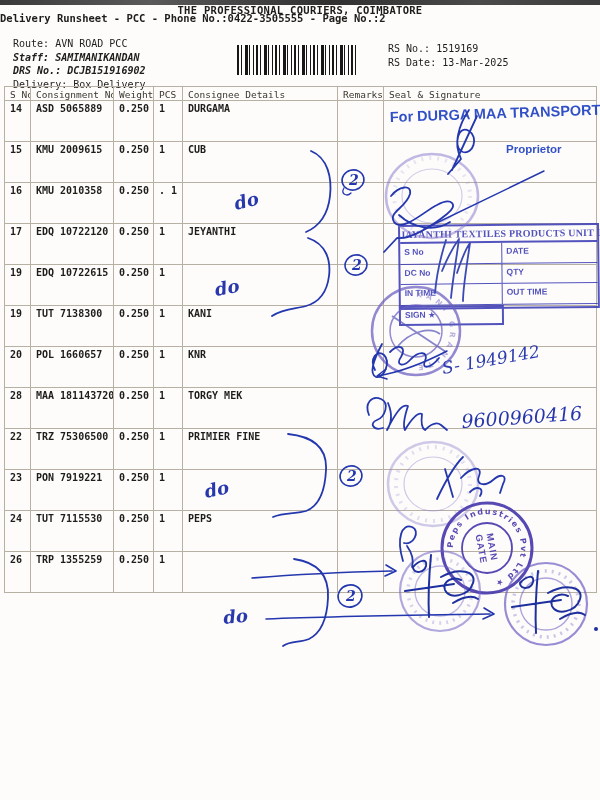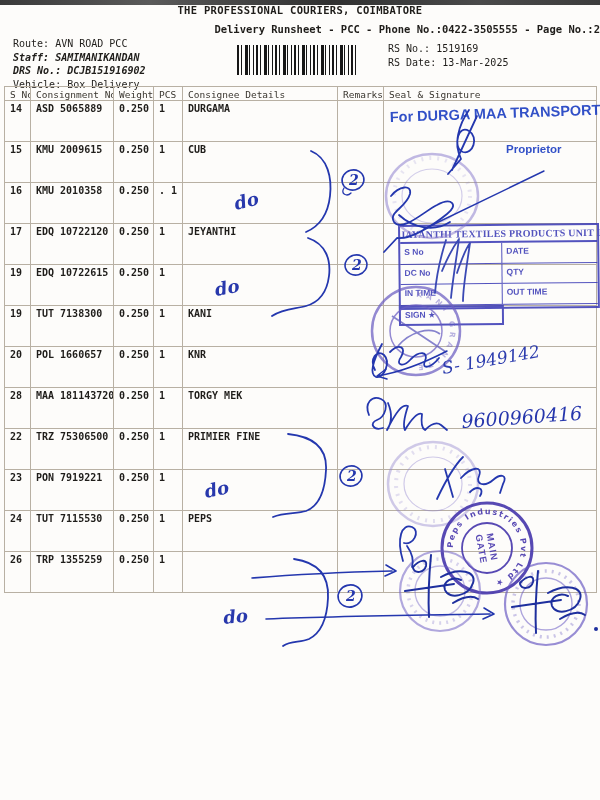--- a/index.html
+++ b/index.html
@@ -2,21 +2,21 @@
 <html><head>
 <meta charset="utf-8">
 <style>
   html,body{margin:0;padding:0;background:#fff;}
   .page{position:relative;width:600px;height:800px;background:#fdfcfa;overflow:hidden;
         font-family:"DejaVu Sans Mono",monospace;color:#1f1d1a;}
   .scan-edge{position:absolute;left:0;top:0;width:600px;height:5px;
         background:linear-gradient(90deg,#3a3a3a,#5a5a5a 25%,#303030 55%,#4a4a4a 80%,#3c3c3c);}
   .title{position:absolute;left:0;top:4px;width:600px;text-align:center;
         font-size:10.5px;font-weight:700;letter-spacing:.3px;}
-  .subtitle{position:absolute;left:0;top:23px;width:600px;text-align:right;
+  .subtitle{position:absolute;left:0;top:12px;width:600px;text-align:left;
         font-size:10.5px;font-weight:700;}
   .meta-left{position:absolute;left:13px;top:37px;font-size:10px;line-height:13.5px;}
   .meta-left .b{font-weight:700;font-style:italic;}
   .meta-right{position:absolute;left:388px;top:42px;font-size:10px;line-height:14px;}
   .barcode{position:absolute;left:237px;top:45px;width:121px;height:30px;
         background:
           repeating-linear-gradient(90deg,#161616 0 2px,rgba(0,0,0,0) 2px 4px,#161616 4px 5px,rgba(0,0,0,0) 5px 8px,#161616 8px 11px,rgba(0,0,0,0) 11px 12px,#161616 12px 13px,rgba(0,0,0,0) 13px 16px,#161616 16px 17px,rgba(0,0,0,0) 17px 19px);}
   table.runsheet{position:absolute;left:4px;top:86px;width:592px;
         border-collapse:collapse;table-layout:fixed;}
   table.runsheet th,table.runsheet td{border:1px solid #b8b0a3;vertical-align:top;
@@ -48,21 +48,21 @@
 
   <div class="scan-edge"></div>
 
   <div class="title">THE PROFESSIONAL COURIERS, COIMBATORE</div>
   <div class="subtitle">Delivery Runsheet - PCC - Phone No.:0422-3505555 - Page No.:2</div>
 
   <div class="meta-left">
     <div><span>Route:</span> <span>AVN ROAD PCC</span></div>
     <div class="b"><span>Staff:</span> <span>SAMIMANIKANDAN</span></div>
     <div class="b"><span>DRS No.:</span> <span>DCJB151916902</span></div>
-    <div><span>Vehicle:</span> <span>Box Delivery</span></div>
+    <div><span>Delivery:</span> <span>Box Delivery</span></div>
   </div>
 
   <div class="barcode"></div>
 
   <div class="meta-right">
     <div><span>RS No.:</span> <span>1519169</span></div>
     <div><span>RS Date:</span> <span>13-Mar-2025</span></div>
   </div>
 
   <table class="runsheet">

